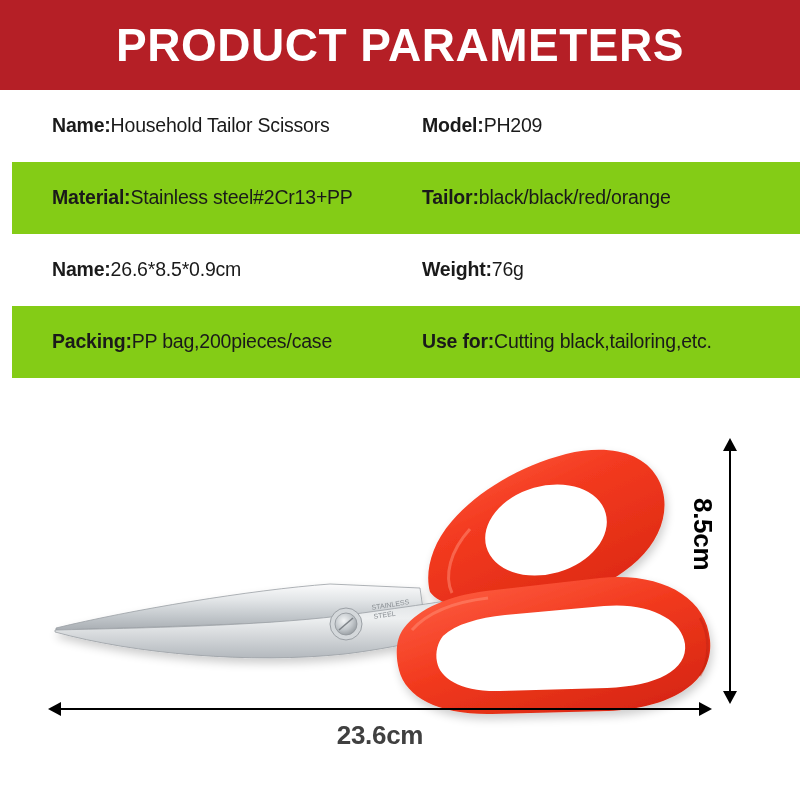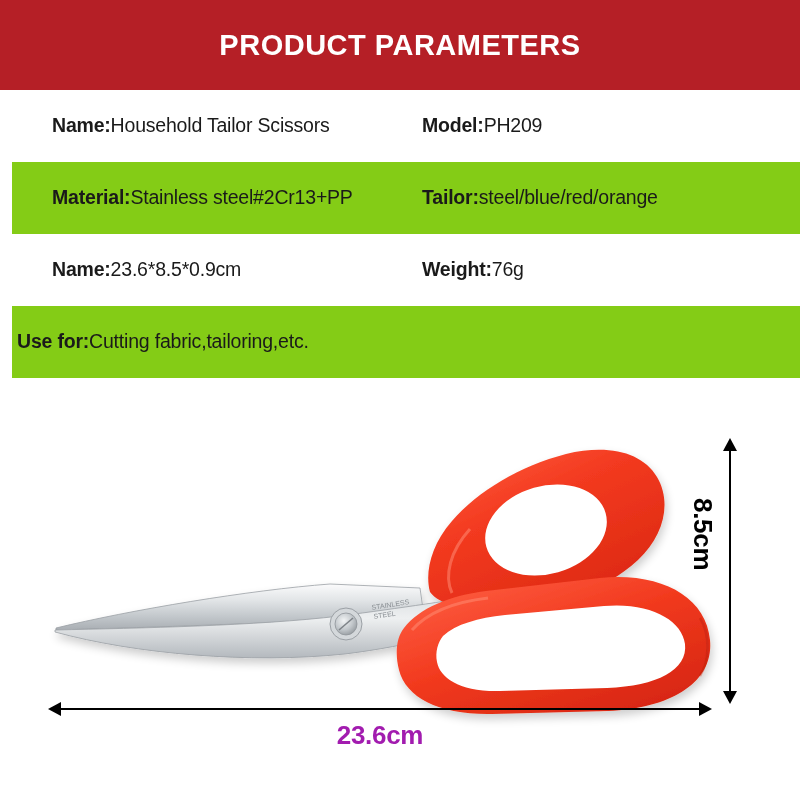--- a/index.html
+++ b/index.html
@@ -20,21 +20,21 @@
     width: 800px;
     height: 90px;
     background: #b51f26;
     display: flex;
     align-items: center;
     justify-content: center;
     box-sizing: border-box;
   }
   .header-title {
     color: #ffffff;
-    font-size: 29px;
+    font-size: 46px;
     font-weight: bold;
     letter-spacing: 0.5px;
     line-height: 1;
     font-family: "Liberation Sans", sans-serif;
     white-space: nowrap;
   }
 
   
   .spec-table {
     width: 800px;
@@ -122,21 +122,21 @@
     border-left: 13px solid #000000;
   }
   .dim-label-h {
     position: absolute;
     left: 0;
     top: 342px;
     width: 760px;
     text-align: center;
     font-size: 26px;
     font-weight: bold;
-    color: #a21caf;
+    color: #404040;
     letter-spacing: -0.3px;
     font-family: "Liberation Sans", sans-serif;
   }
 
   .dim-line-v {
     position: absolute;
     left: 729px;
     top: 72px;
     width: 2px;
     height: 242px;
@@ -190,36 +190,39 @@
     <div class="spec-cell cell-right">
       <span class="spec-label">Model:</span><span class="spec-value">PH209</span>
     </div>
   </div>
 
   <div class="spec-row row-shade">
     <div class="spec-cell cell-left">
       <span class="spec-label">Material:</span><span class="spec-value">Stainless steel#2Cr13+PP</span>
     </div>
     <div class="spec-cell cell-right">
-      <span class="spec-label">Tailor:</span><span class="spec-value">steel/blue/red/orange</span>
+      <span class="spec-label">Tailor:</span><span class="spec-value">black/black/red/orange</span>
     </div>
   </div>
 
   <div class="spec-row row-light">
     <div class="spec-cell cell-left">
-      <span class="spec-label">Name:</span><span class="spec-value">23.6*8.5*0.9cm</span>
+      <span class="spec-label">Name:</span><span class="spec-value">26.6*8.5*0.9cm</span>
     </div>
     <div class="spec-cell cell-right">
       <span class="spec-label">Weight:</span><span class="spec-value">76g</span>
     </div>
   </div>
 
   <div class="spec-row row-shade">
+    <div class="spec-cell cell-left">
+      <span class="spec-label">Packing:</span><span class="spec-value">PP bag,200pieces/case</span>
+    </div>
     <div class="spec-cell cell-right">
-      <span class="spec-label">Use for:</span><span class="spec-value">Cutting fabric,tailoring,etc.</span>
+      <span class="spec-label">Use for:</span><span class="spec-value">Cutting black,tailoring,etc.</span>
     </div>
   </div>
 
 </div>
 
 <div class="product-area">
 
   <svg class="scissors" viewBox="0 0 800 420">
     <defs>
       <linearGradient id="bladeGradTop" x1="0" y1="0" x2="0" y2="1">

